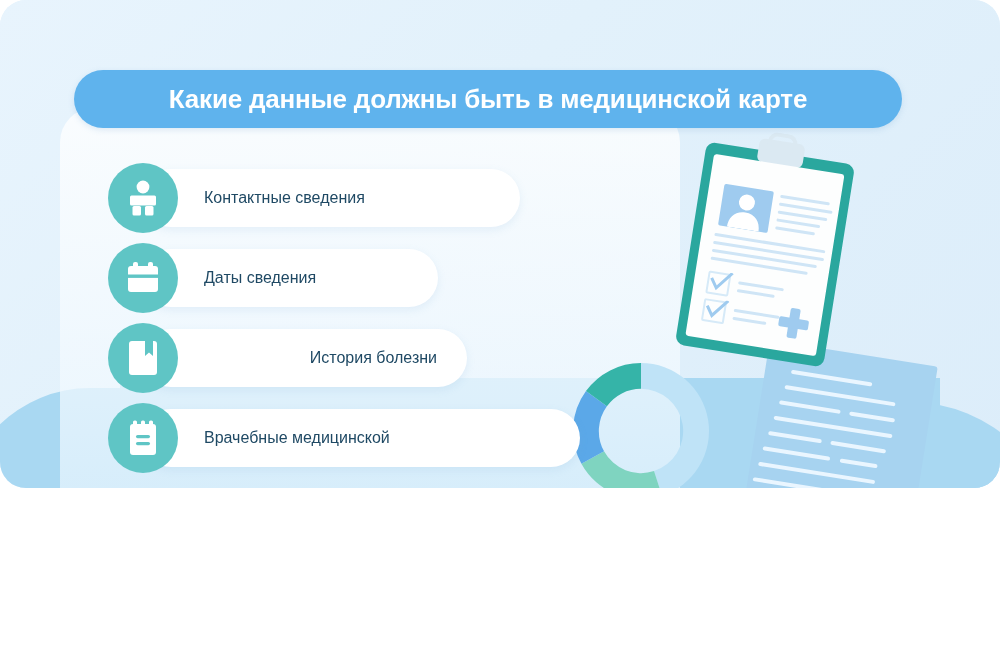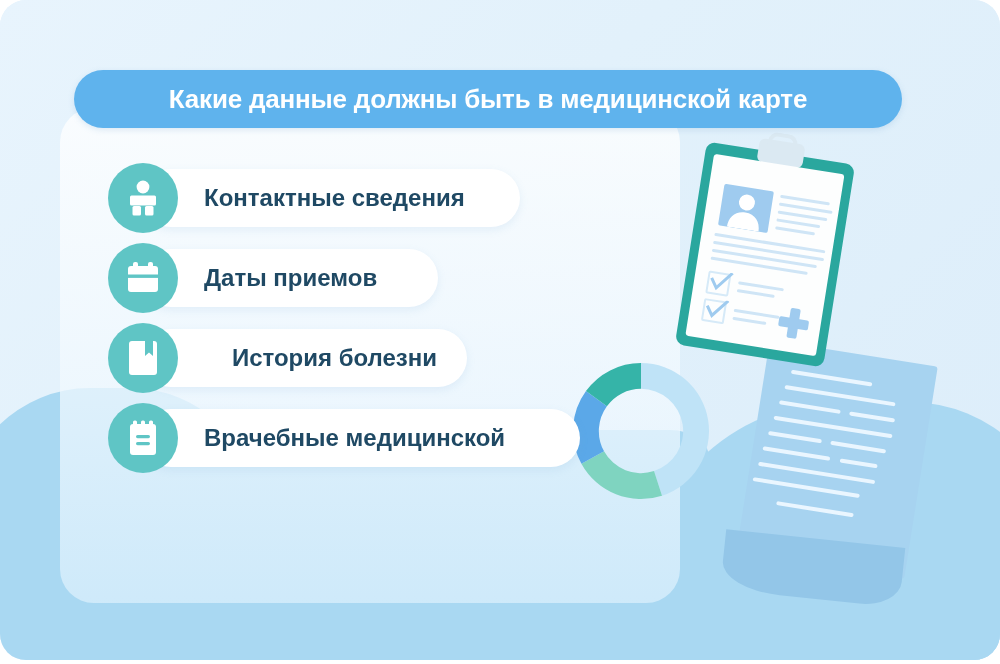--- a/index.html
+++ b/index.html
@@ -11,21 +11,21 @@
     width: 1000px;
     height: 664px;
     overflow: hidden;
     font-family: "Liberation Sans", sans-serif;
   }
 
   
   #canvas {
     position: relative;
     width: 1000px;
-    height: 660px;
+    height: 488px;
     background: #e3f2fd;
     border-radius: 26px;
     overflow: hidden;
   }
 
   
   .bg-wash {
     position: absolute;
     inset: 0;
     background: linear-gradient(135deg, #e8f4fd 0%, #e2f1fb 40%, #dcedfa 100%);
@@ -133,22 +133,22 @@
     background: #ffffff;
     border-radius: 29px;
     display: flex;
     align-items: center;
     box-shadow: 0 3px 8px rgba(120,170,210,0.14);
   }
   .item-label {
     margin-left: 62px;
     margin-right: 30px;
     color: #1f4964;
-    font-size: 24px;
-    font-weight: bold;
+    font-size: 16px;
+    font-weight: normal;
     white-space: nowrap;
   }
   .item-icon {
     position: relative;
     z-index: 3;
     width: 70px;
     height: 70px;
     border-radius: 50%;
     background: #5fc5c5;
     display: flex;
@@ -380,21 +380,21 @@
           <circle cx="17" cy="7" r="6.4" fill="#ffffff"></circle>
           <rect x="4" y="15.5" width="26" height="10" rx="1.5" fill="#ffffff"></rect>
           <rect x="6.5" y="26" width="8.5" height="9.5" rx="1.5" fill="#ffffff"></rect>
           <rect x="19" y="26" width="8.5" height="9.5" rx="1.5" fill="#ffffff"></rect>
         </svg>
       </div>
     </div>
 
     <div class="list-item">
       <div class="item-pill" style="width: 296px;">
-        <span class="item-label">Даты приемов</span>
+        <span class="item-label">Даты сведения</span>
       </div>
       <div class="item-icon" style="background: rgb(95, 197, 197);">
         <svg width="34" height="34" viewBox="0 0 34 34">
           <rect x="7" y="1" width="5" height="7" rx="2" fill="#ffffff"></rect>
           <rect x="22" y="1" width="5" height="7" rx="2" fill="#ffffff"></rect>
           <rect x="2" y="5" width="30" height="26" rx="3" fill="#ffffff"></rect>
           <rect x="2" y="13.5" width="30" height="3.4" fill="#5fc5c5"></rect>
         </svg>
       </div>
     </div>

